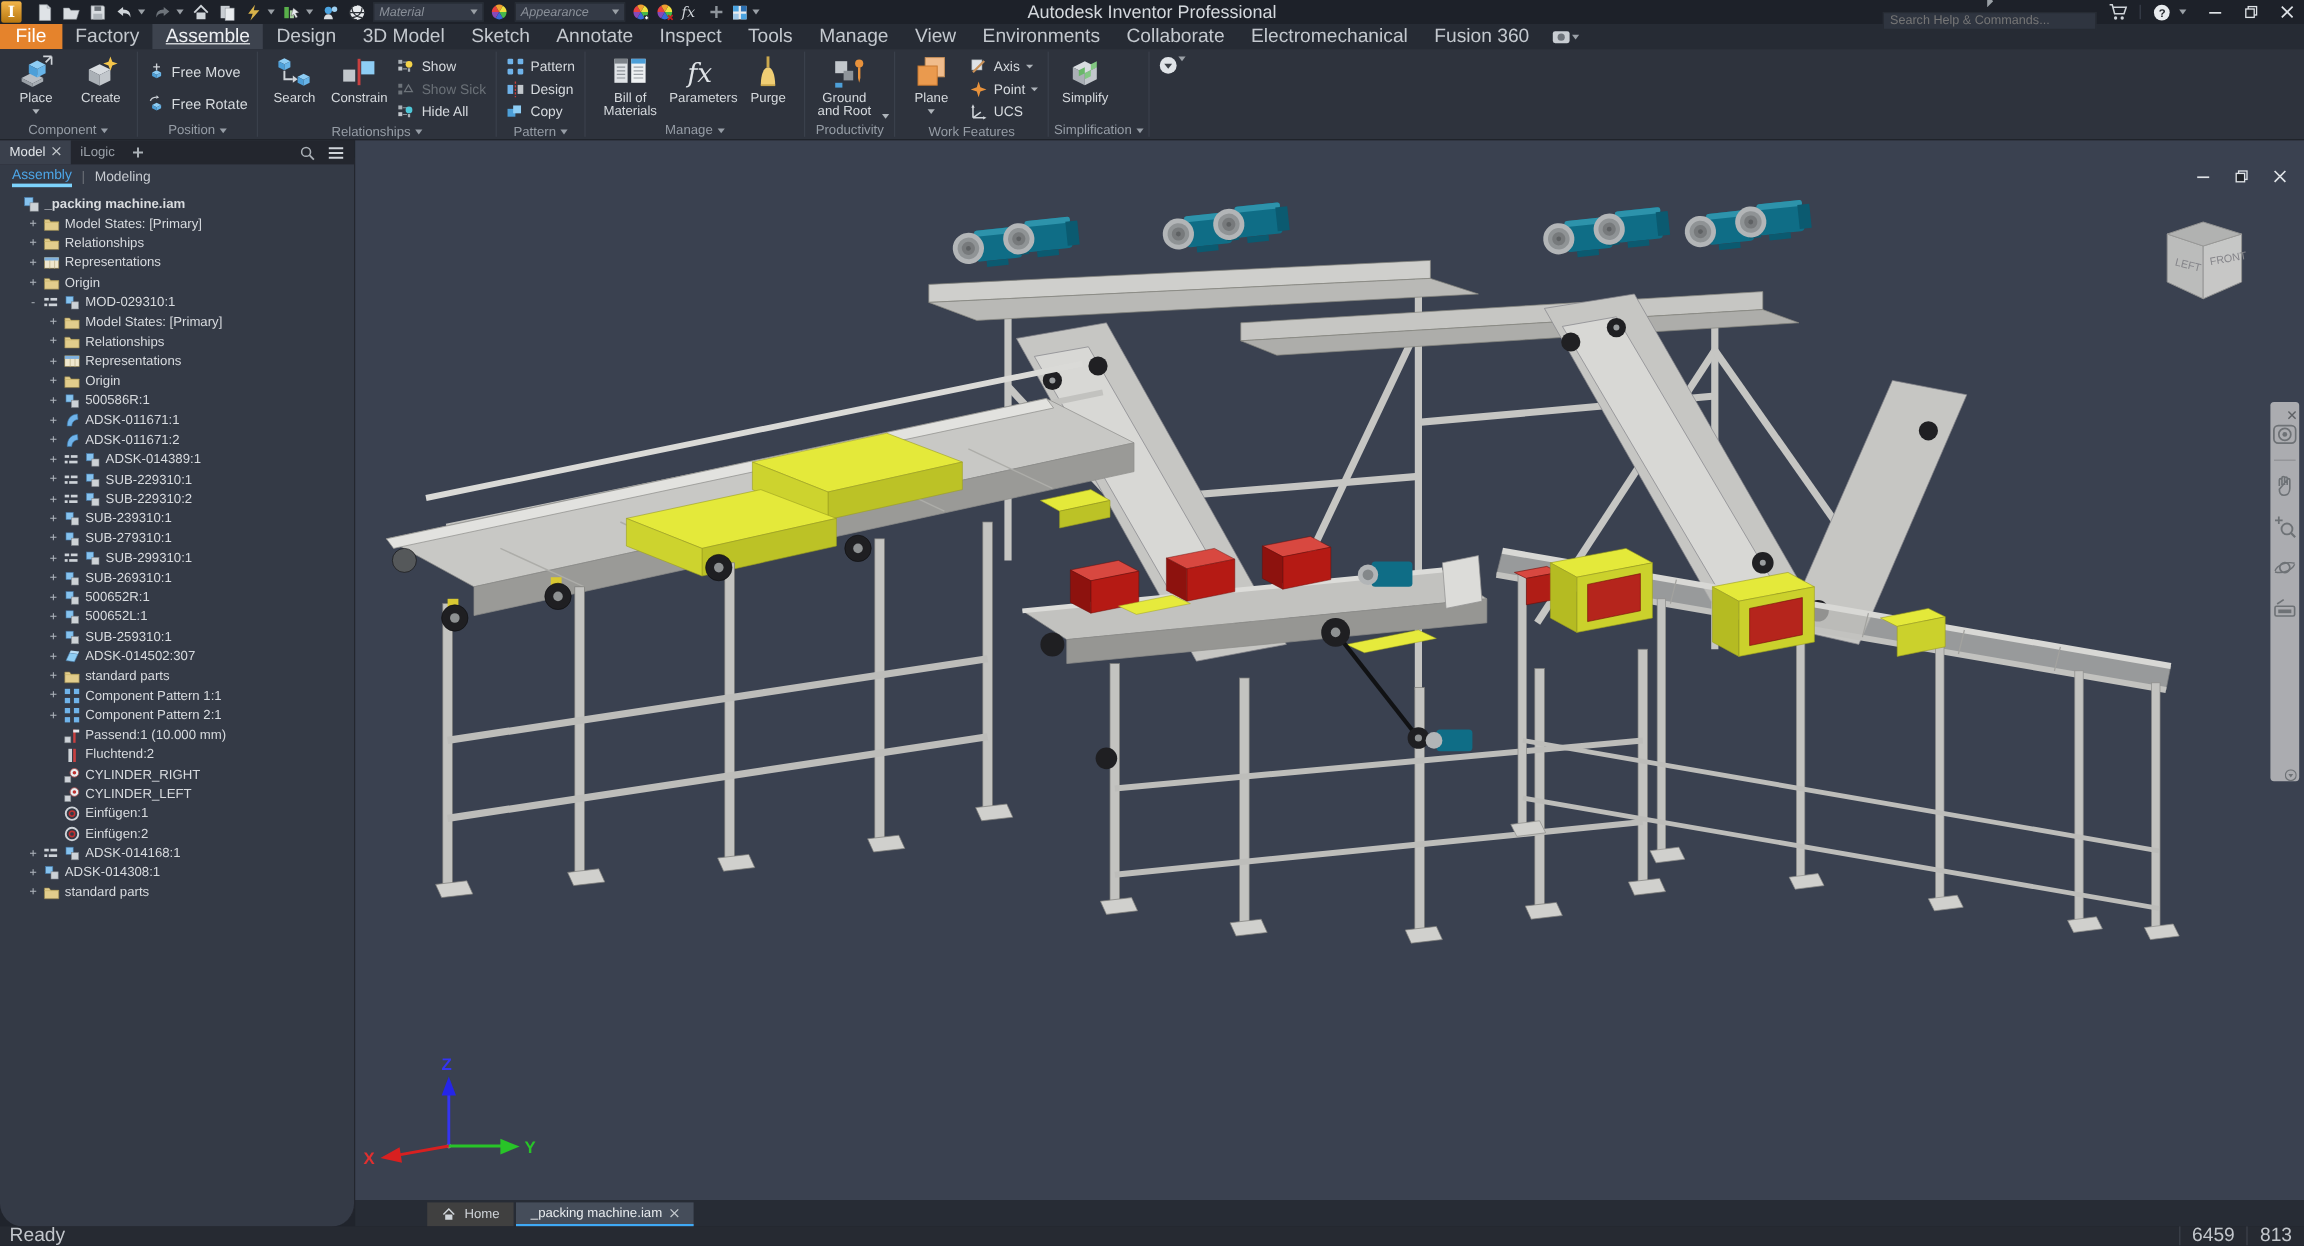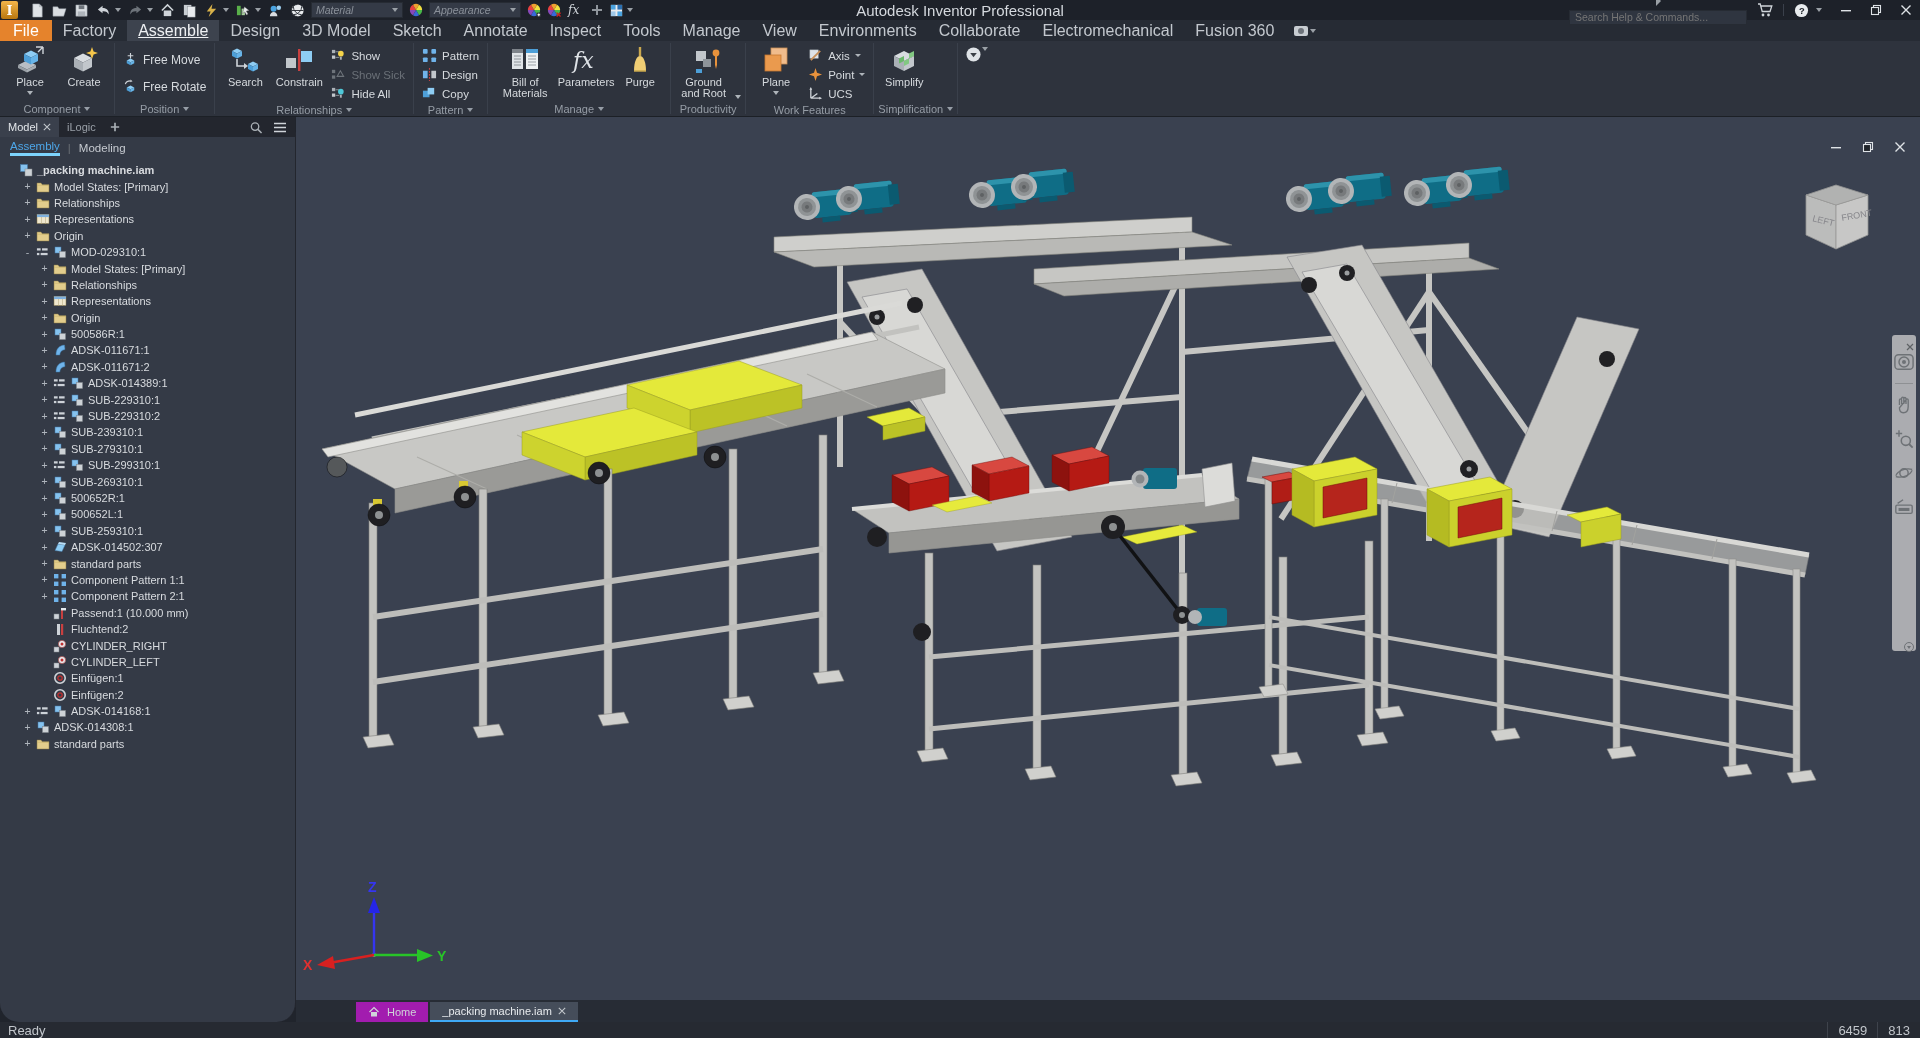--- a/index.html
+++ b/index.html
@@ -109,27 +109,27 @@
             align-items:center; padding:2px 0 3px; }
   .navbar .nclose { align-self:flex-end; margin-right:2px; width:8px; height:8px; }
   .navbar .nbtn { width:20px; height:20px; margin:7px 0; display:inline-flex; }
   .navbar .nsep { width:18px; height:1px; background:#8e9093; margin:4px 0; }
   .navbar .ncaret { margin-top:auto; align-self:flex-end; margin-right:2px; width:10px; height:10px; }
 
   
   .tabstrip { height:22px; background:#272c35; display:flex; align-items:flex-end; flex:0 0 auto;
               padding-left:60px; font-size:11px; }
   .dtab { height:20px; display:flex; align-items:center; gap:6px; padding:0 12px; color:#cfd3d8;
-          background:#a21caf; margin-right:2px; }
+          background:#404040; margin-right:2px; }
   .dtab.active { background:#454d5a; border-bottom:2px solid #3fa9f5; color:#e8ebee; }
   .dtab .hic { width:13px; height:12px; display:inline-flex; }
   .dtab .x { width:8px; height:8px; display:inline-flex; }
 
   
-  .statusbar { height:16px; background:#262a32; display:flex; align-items:center; font-size:13px;
+  .statusbar { height:16px; background:#262a32; display:flex; align-items:center; font-size:16px;
                color:#c2c6cb; flex:0 0 auto; }
   .statusbar .left { padding-left:8px; }
   .statusbar .right { margin-left:auto; display:flex; height:100%; align-items:center; }
   .scell { padding:0 10px; height:100%; display:flex; align-items:center; border-left:1px solid #3e434c; }
 </style>
 </head>
 <body>
 
 <div class="app">
 

